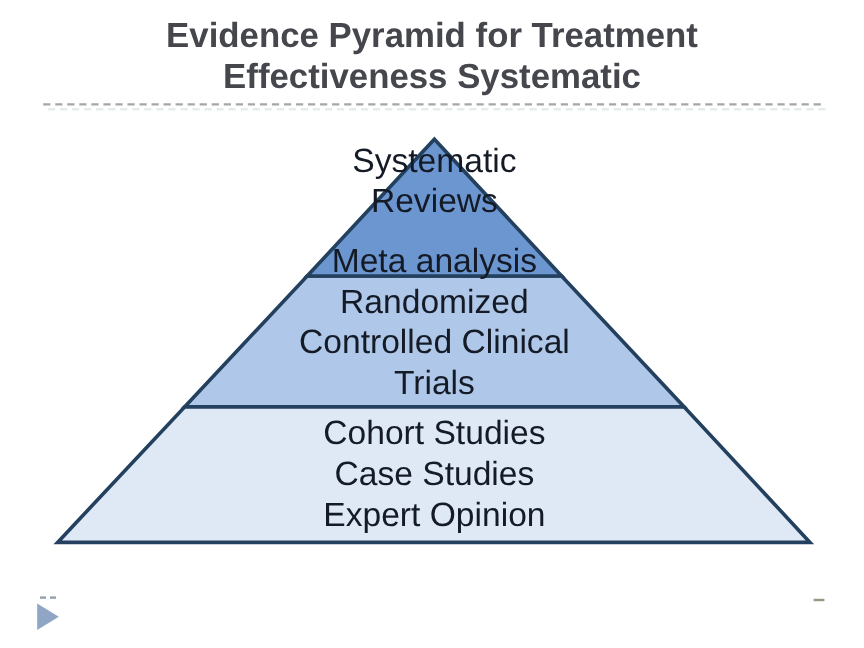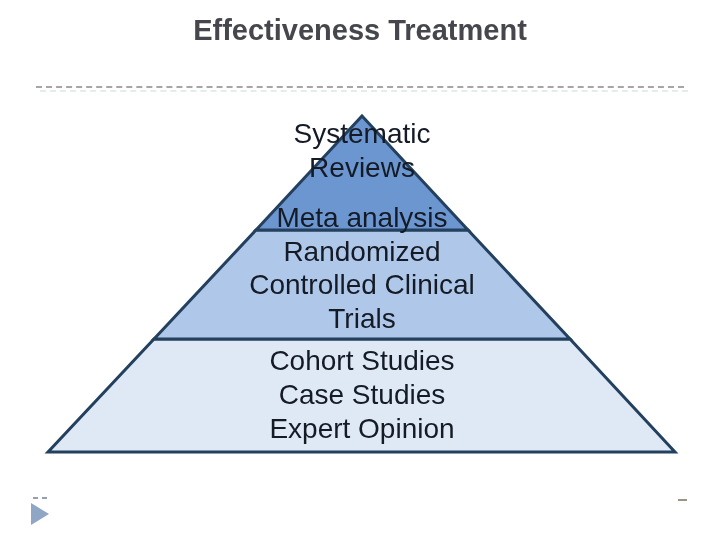--- a/index.html
+++ b/index.html
@@ -110,21 +110,22 @@
     height: 2px;
     background: #9a9489;
   }
 </style>
 </head>
 <body>
 
 <div class="slide">
 
   <header class="title-block">
-    <div>Effectiveness Treatment</div>
+    <div>Evidence Pyramid for Treatment</div>
+    <div>Effectiveness Systematic</div>
   </header>
 
   <div class="divider-shadow"></div>
   <div class="divider"></div>
 
   <svg class="pyramid-svg" viewBox="0 0 720 540" xmlns="http://www.w3.org/2000/svg">
     <polygon points="154,339 570,339 675,452 48,452" fill="#dfe9f6"></polygon>
     <polygon points="256,230 468,230 570,339 154,339" fill="#afc7e8"></polygon>
     <polygon points="362,116 468,230 256,230" fill="#6c96d0"></polygon>
   </svg>

